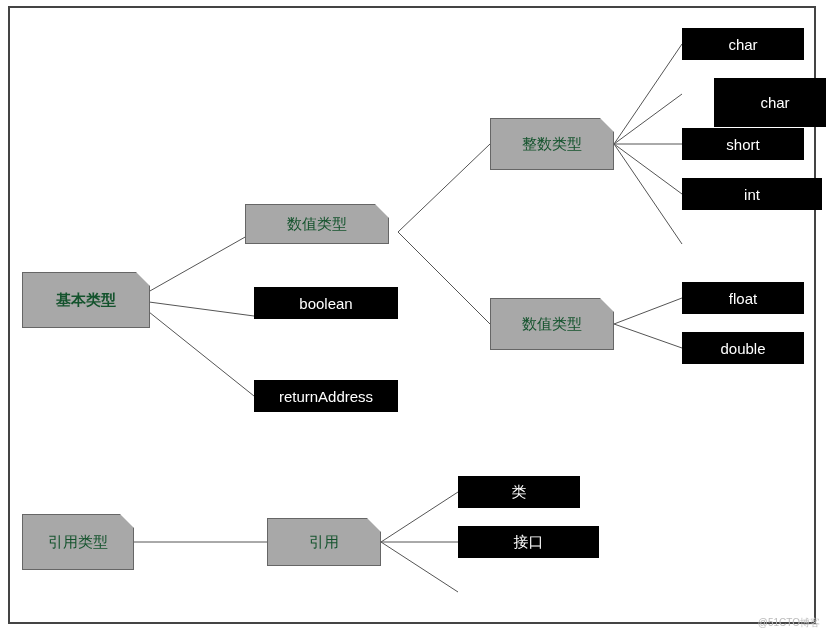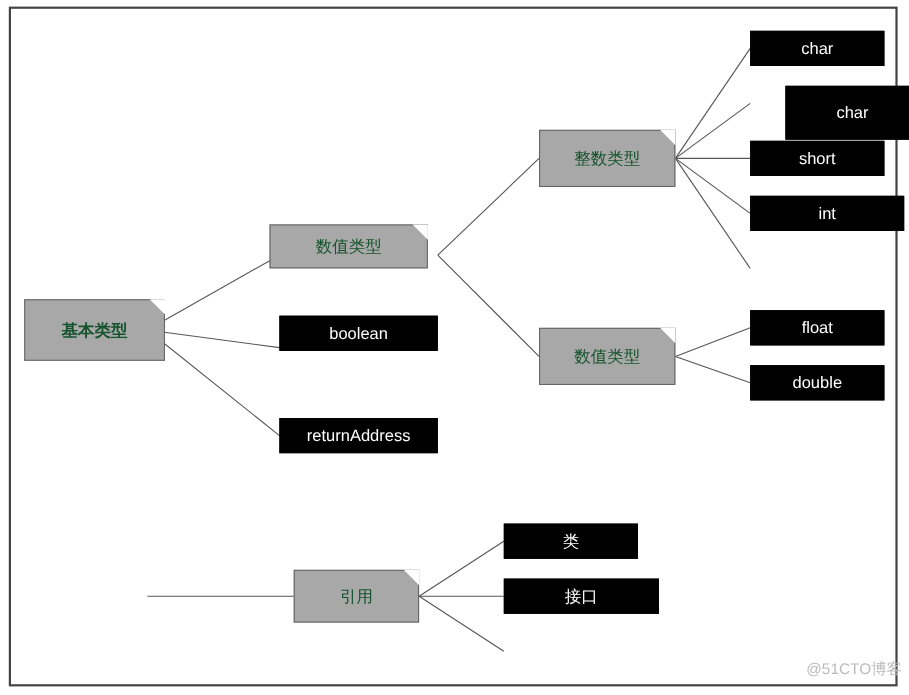--- a/index.html
+++ b/index.html
@@ -49,22 +49,22 @@
     border-left: 14px solid transparent;
   }
   .black {
     background: #000;
     color: #fff;
     border: 1px solid #000;
   }
   .watermark {
     position: absolute;
     right: 6px;
-    bottom: 14px;
-    font-size: 14px;
+    bottom: 2px;
+    font-size: 10px;
     color: #bbb;
     font-family: Arial, sans-serif;
   }
 </style>
 </head>
 <body>
 
 <div class="frame">
 
   <svg class="lines">
@@ -89,20 +89,21 @@
       <line x1="124" y1="534" x2="257" y2="534"></line>
 
       <line x1="371" y1="534" x2="448" y2="484"></line>
       <line x1="371" y1="534" x2="448" y2="534"></line>
       <line x1="371" y1="534" x2="448" y2="584"></line>
     </g>
   </svg>
 
   <div class="node gray" style="left:12px; top:264px; width:128px; height:56px;font-weight:bold;">基本类型</div>
 
+  <div class="node gray" style="left:12px; top:506px; width:112px; height:56px;">引用类型</div>
 
   <div class="node gray" style="left:235px; top:196px; width:144px; height:40px;">数值类型</div>
 
   <div class="node black" style="left:244px; top:279px; width:144px; height:32px;">boolean</div>
 
   <div class="node black" style="left:244px; top:372px; width:144px; height:32px;">returnAddress</div>
 
   <div class="node gray" style="left:480px; top:110px; width:124px; height:52px;">整数类型</div>
 
   <div class="node gray" style="left:480px; top:290px; width:124px; height:52px;">数值类型</div>

